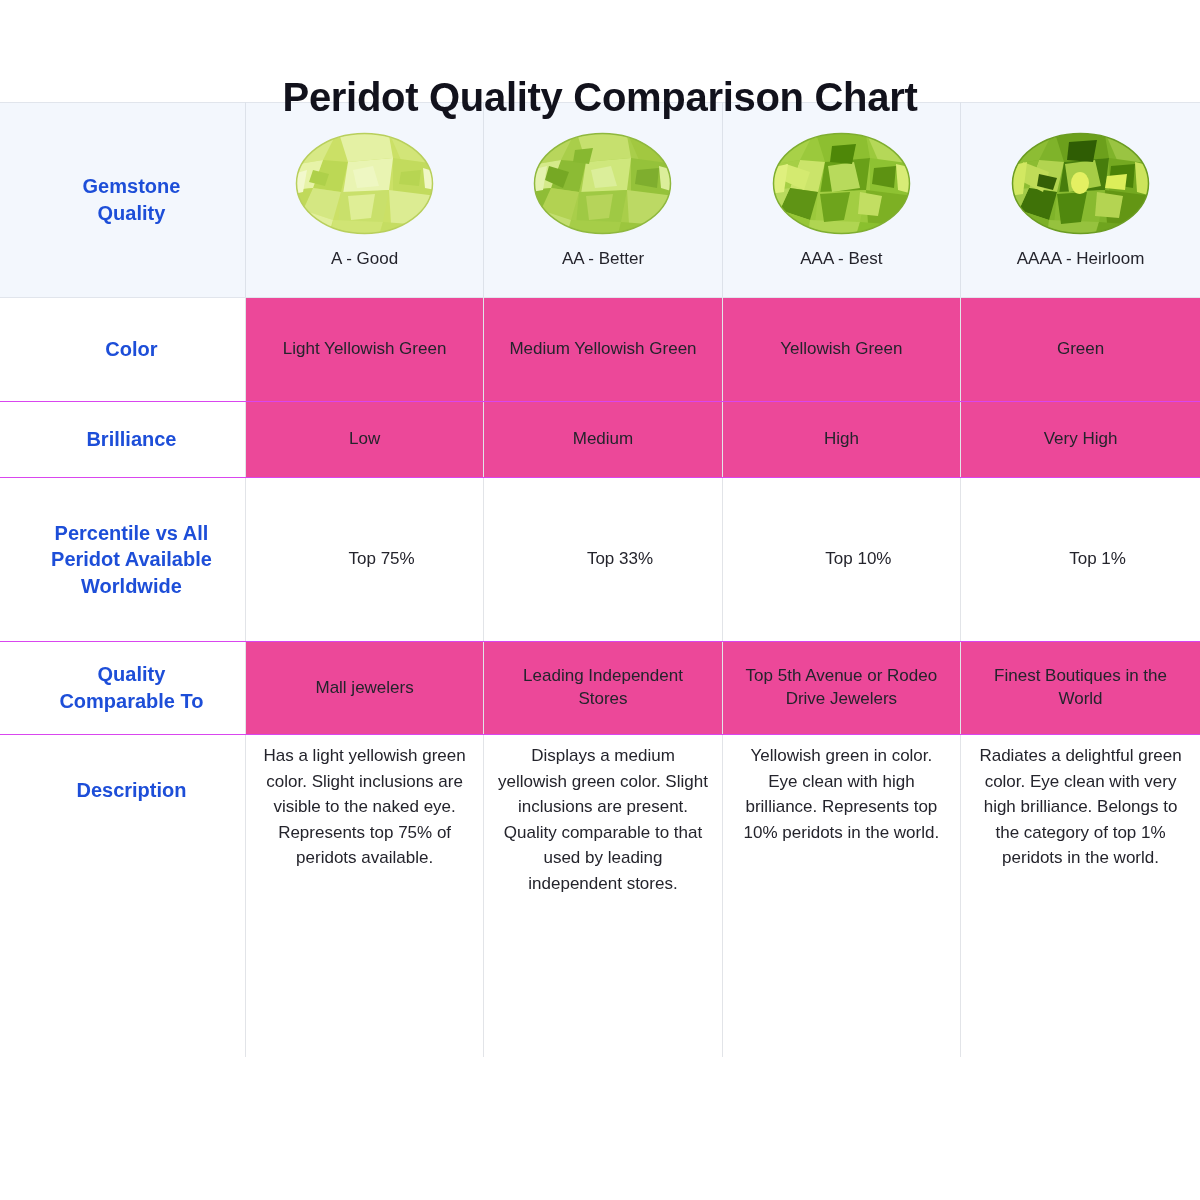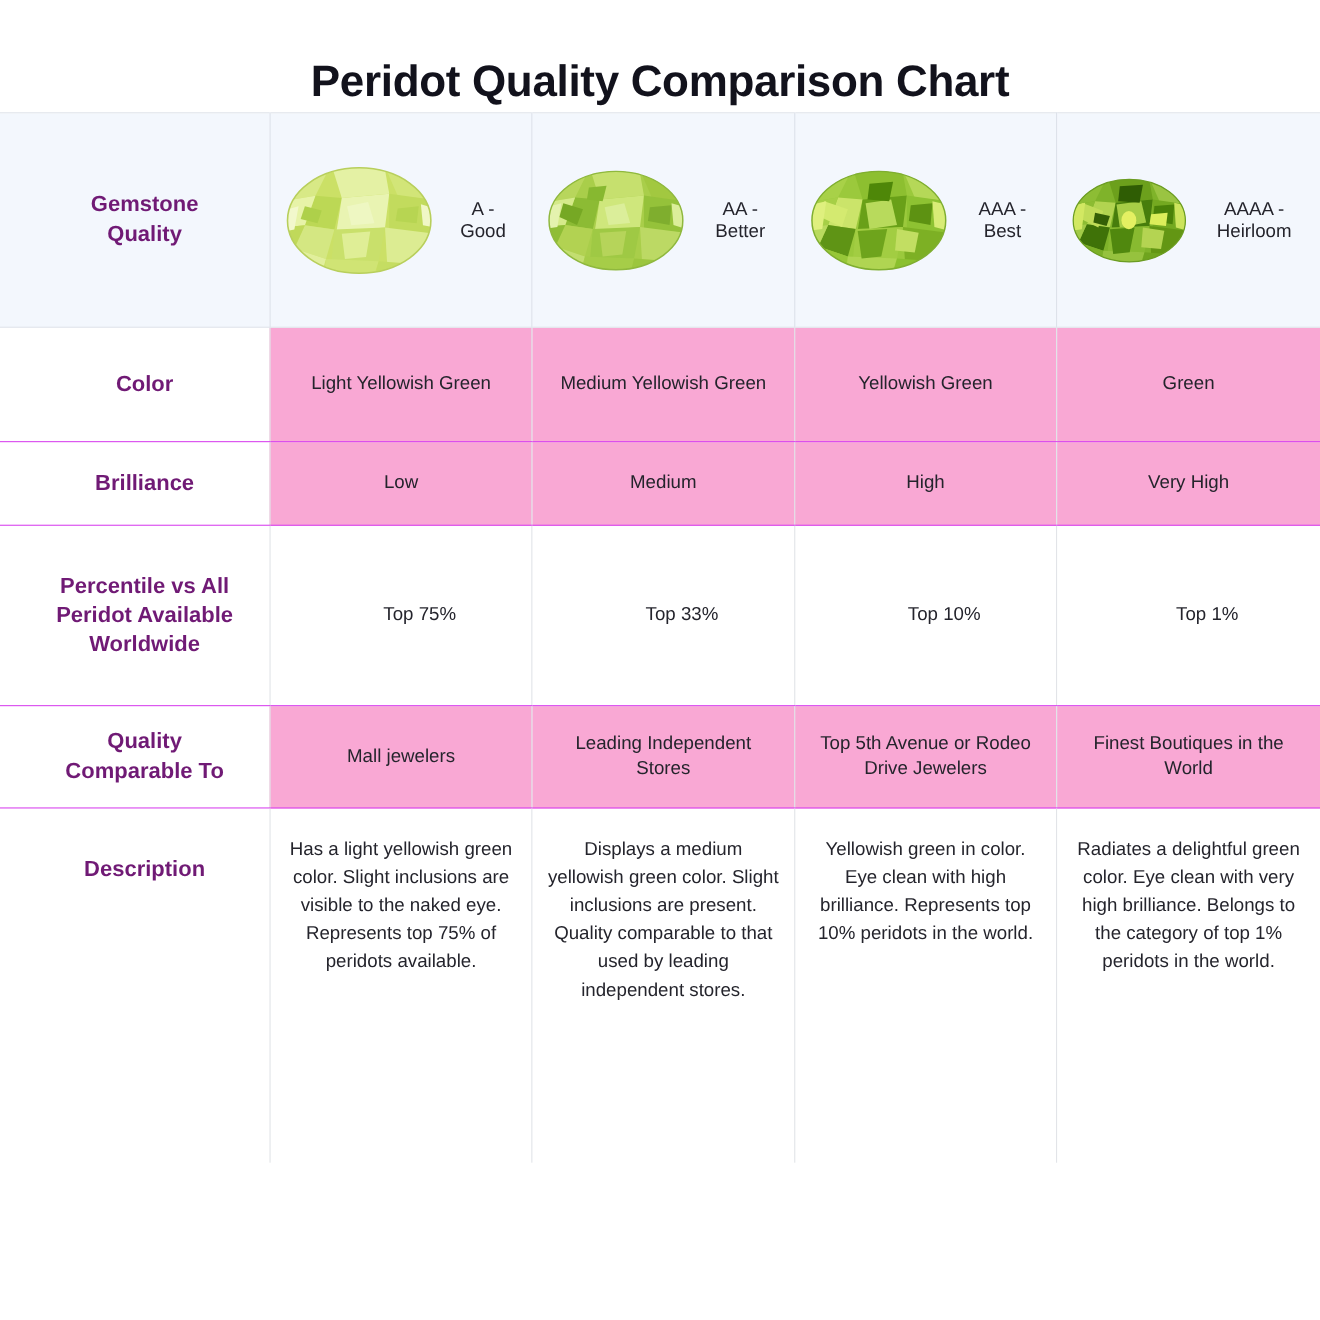--- a/index.html
+++ b/index.html
@@ -15,21 +15,21 @@
     overflow: hidden;
   }
 
   
   .page-title {
     text-align: center;
     font-size: 40px;
     font-weight: bold;
     letter-spacing: -0.3px;
     color: #12121c;
-    padding: 52px 0 0 0;
+    padding: 75px 0 0 0;
     height: 102px;
     box-sizing: border-box;
   }
 
   
   .comparison-table {
     width: 1200px;
     border-collapse: collapse;
     table-layout: fixed;
   }
@@ -48,53 +48,54 @@
   col.c-data4 { width: 239px; }
 
   
   .row-label {
     text-align: left;
     padding-left: 32px !important;
     padding-right: 14px !important;
     font-size: 20px;
     font-weight: bold;
     line-height: 1.33;
-    color: #701a75;
+    color: #1d4ed8;
     background: #ffffff;
   }
 
   
   .cell {
     font-size: 17px;
     line-height: 1.33;
     color: #24242c;
     font-weight: normal;
   }
 
   
-  tr.striped td.cell { background: #f9a8d4; }
+  tr.striped td.cell { background: #ec4899; }
 
   
   tr.header-row td {
     background: #f3f7fd;
     border-bottom: 1px solid #e1e5ec;
     border-right: 1px solid #dde2ea;
   }
   tr.header-row td.row-label {
     background: #f3f7fd;
     vertical-align: middle;
   }
   tr.header-row td:first-child { border-left: none; }
 
   .header-top-line {
     border-top: 1px solid #e1e5ec;
   }
 
   .gem-cell-inner {
     display: flex;
+    flex-direction: column;
     align-items: center;
     justify-content: center;
     gap: 12px;
   }
   .gem-caption {
     font-size: 17px;
     color: #24242c;
     line-height: 1.2;
   }
 
@@ -108,21 +109,21 @@
   
   tr.r-header td { height: 195px; }
   tr.r-color td { height: 104px; }
   tr.r-clarity td { height: 90px; }
   tr.r-brilliance td { height: 76px; }
   tr.r-percentile td { height: 164px; padding-left: 46px; }
   tr.r-comparable td { height: 93px; }
   tr.r-description td {
     height: 322px;
     vertical-align: top;
-    padding-top: 24px;
+    padding-top: 8px;
   }
   tr.r-description td.row-label {
     vertical-align: top;
     padding-top: 42px !important;
   }
   tr.r-description td { border-bottom: none; }
   .desc-text {
     font-size: 17px;
     line-height: 1.5;
     color: #24242c;

